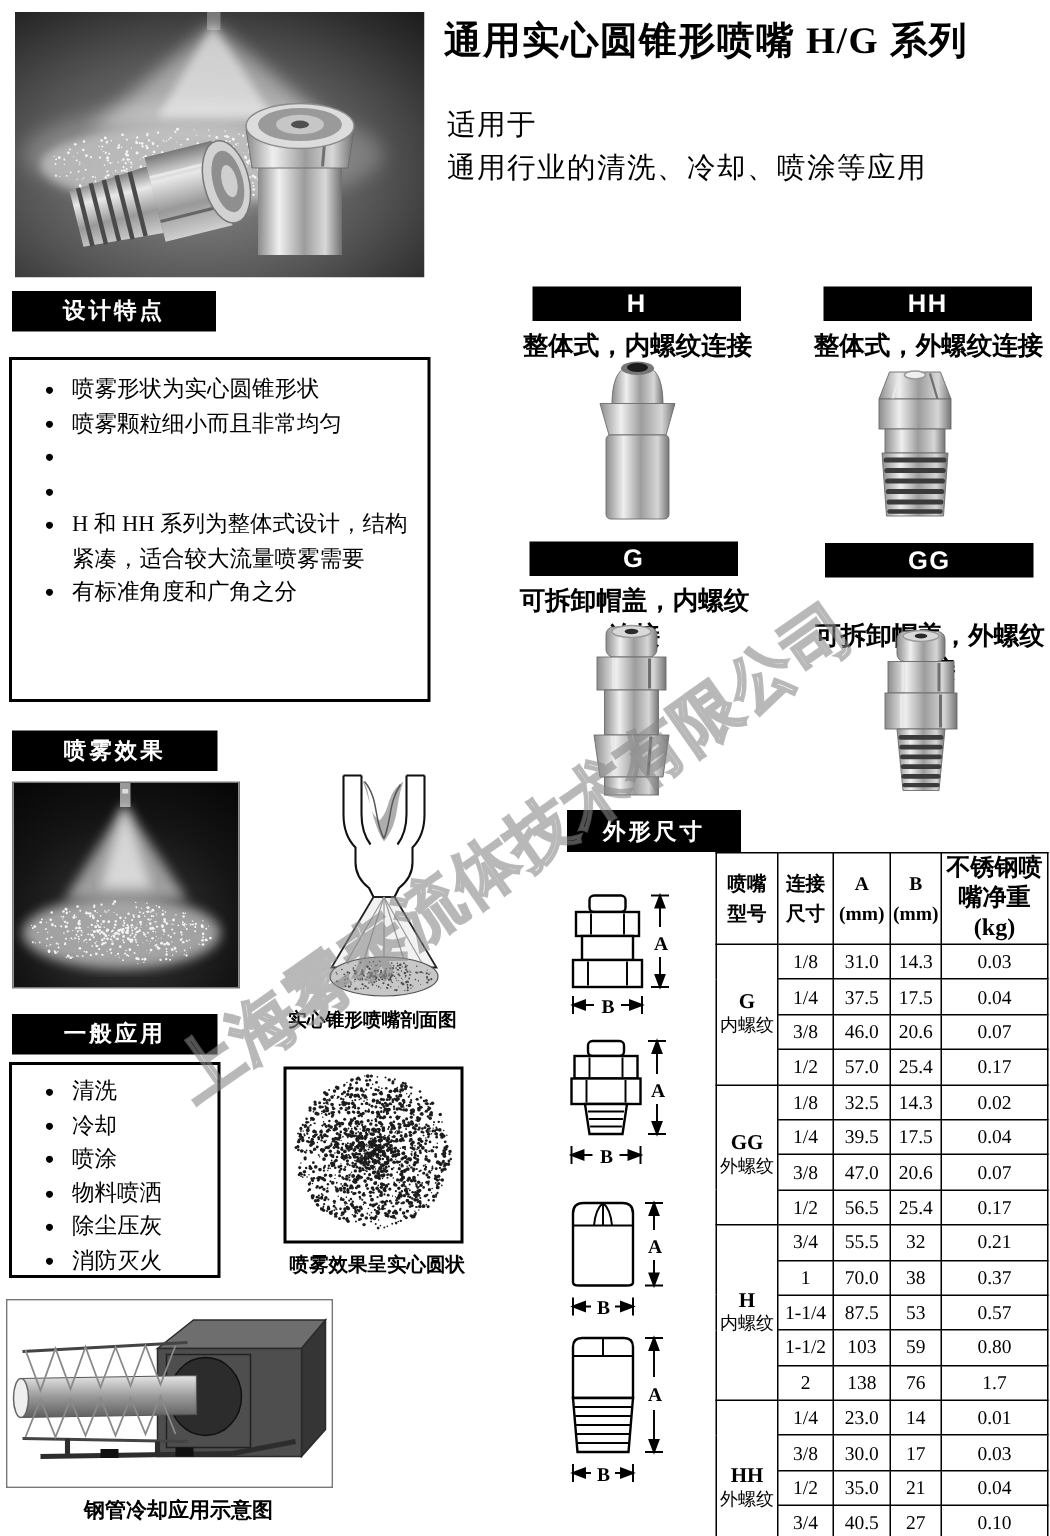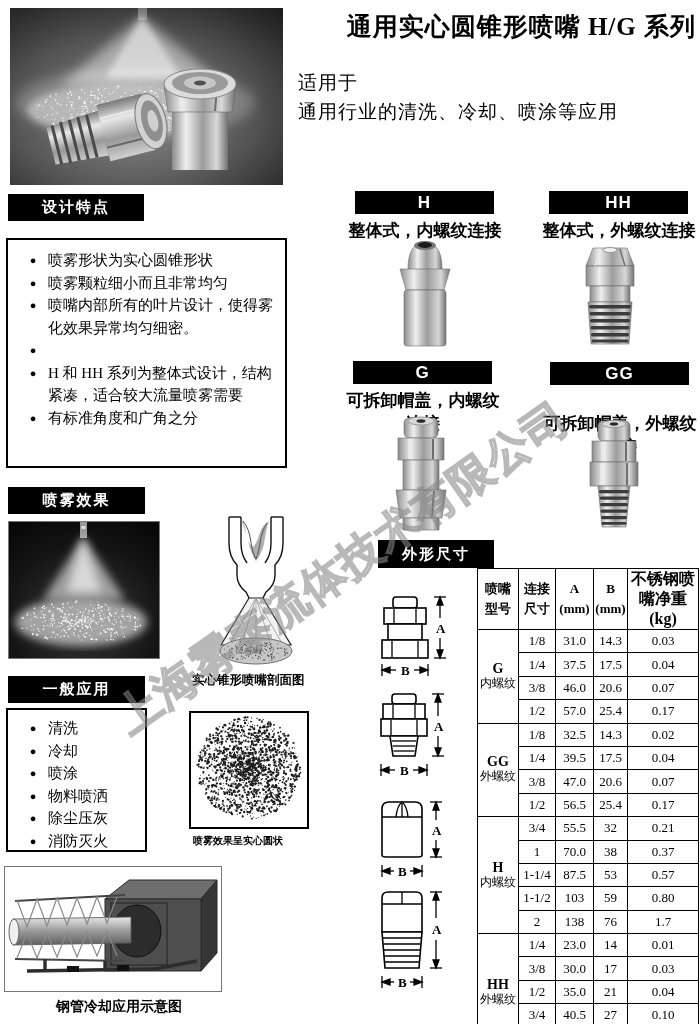--- a/index.html
+++ b/index.html
@@ -24,21 +24,21 @@
   .page-sub{font-size:19px;letter-spacing:1px;}
   
   table.dims{border-collapse:collapse;table-layout:fixed;width:221px;
        font-family:"Liberation Serif","DejaVu Serif",serif;}
   table.dims th,table.dims td{border:1px solid #000;text-align:center;padding:0;}
   table.dims th{font-size:13px;font-weight:bold;line-height:20px;height:44px;}
   table.dims th.wt{font-size:16px;line-height:20px;}
   table.dims td{font-size:13px;height:22.4px;line-height:14px;}
   table.dims td.model-cell b{font-size:14px;}
   table.dims td.model-cell .thread{font-size:12px;display:block;margin-top:1px;font-family:Liberation Mono, monospace;}
-  .caption{font-weight:bold;font-size:10px;}
+  .caption{font-weight:bold;font-size:13px;}
   
   .watermark{left:138px;top:688px;width:700px;transform:rotate(-35deg);transform-origin:0 100%;
        font-size:44px;font-weight:bold;letter-spacing:1px;white-space:nowrap;
        color:rgba(175,175,175,0.28);-webkit-text-stroke:1.6px rgba(130,130,130,0.55);
        -webkit-text-fill-color:rgba(220,220,220,0.12);z-index:60;pointer-events:none;
        font-family:"Liberation Sans","DejaVu Sans",sans-serif;}
   .frame{border:1px solid #777;box-sizing:border-box;}
   svg text{font-family:"Liberation Serif","DejaVu Serif",serif;}
 </style>
 </head>
@@ -625,38 +625,37 @@
     <line x1="20" y1="27" x2="22" y2="51" stroke="#e9e9e9" stroke-width="2"></line>
     <line x1="55" y1="27" x2="53" y2="51" stroke="#6f6f6f" stroke-width="2"></line>
     <ellipse cx="38" cy="24" rx="36" ry="15" fill="#dcdcdc" stroke="#8a8a8a"></ellipse>
     <ellipse cx="38" cy="23" rx="28" ry="11" fill="#9a9a9a"></ellipse>
     <ellipse cx="38" cy="23" rx="16" ry="6.5" fill="#c6c6c6"></ellipse>
     <ellipse cx="38" cy="23" rx="6" ry="2.6" fill="#4f4f4f"></ellipse>
   </g>
 </svg>
 </div>
 
-<div class="abs page-title" style="left:296px;top:10px;width:400px;text-align:right;">通用实心圆锥形喷嘴  H/G 系列</div>
+<div class="abs page-title" style="left:296px;top:10px;width:400px;">通用实心圆锥形喷嘴  H/G 系列</div>
 <div class="abs page-sub" style="left:298px;top:70px;">适用于</div>
 <div class="abs page-sub" style="left:298px;top:99px;width:400px;">通用行业的清洗、冷却、喷涂等应用</div>
 
 <div class="abs bar big" style="left:8px;top:194px;width:136px;height:27px;">设计特点</div>
 <div class="abs listbox" style="left:6px;top:238px;width:281px;height:230px;">
   <ul>
       <li>
         <span class="bullet">●</span>
         <span class="txt">喷雾形状为实心圆锥形状</span>
       </li>
       <li>
         <span class="bullet">●</span>
         <span class="txt">喷雾颗粒细小而且非常均匀</span>
       </li>
       <li>
         <span class="bullet">●</span>
-        <span class="txt">喷嘴内部所有的叶片设计，使得雾化效果异常均匀细密。</span>
       </li>
       <li>
         <span class="bullet">●</span>
       </li>
       <li>
         <span class="bullet">●</span>
         <span class="txt">H 和 HH 系列为整体式设计，结构紧凑，适合较大流量喷雾需要</span>
       </li>
       <li>
         <span class="bullet">●</span>

